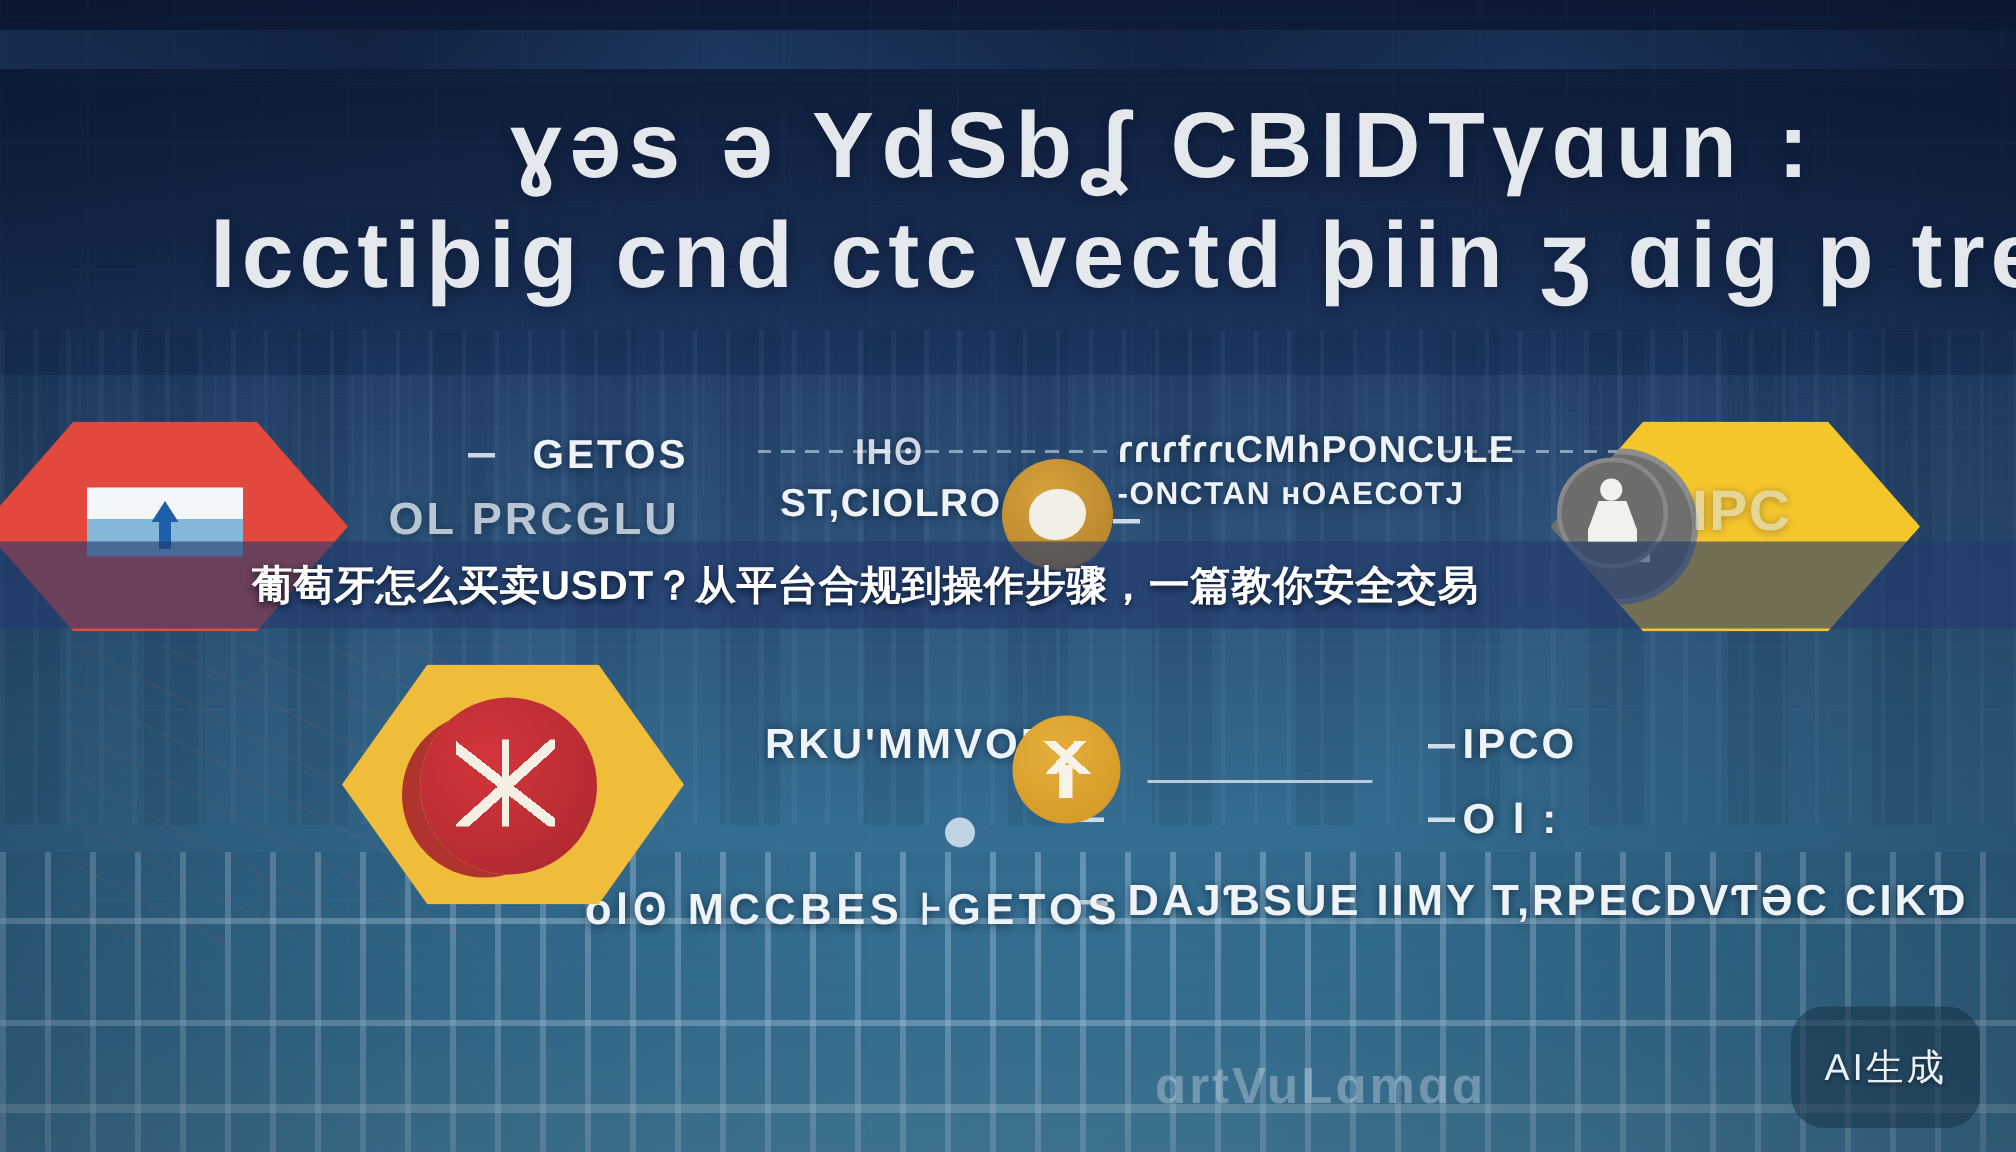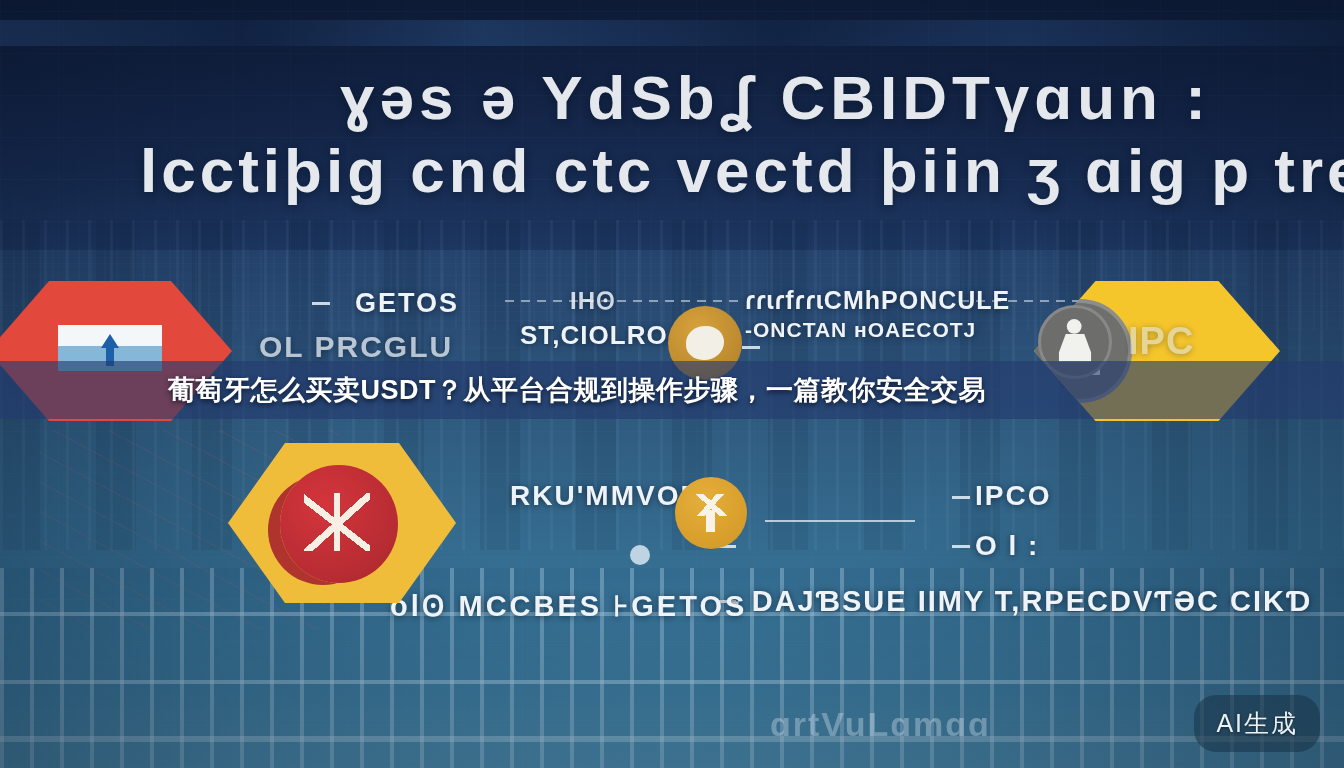--- a/index.html
+++ b/index.html
@@ -284,21 +284,21 @@
   #title-text {
     margin-left:168px;
     font-size:27px; font-weight:700; color:#ffffff;
     letter-spacing:.5px; white-space:nowrap;
     text-shadow:0 2px 5px rgba(6,14,34,.85);
   }
 
   
   #ai-watermark {
     position:absolute; right:24px; bottom:16px;
-    padding:12px 22px; border-radius:22px;
+    padding:24px 22px; border-radius:22px;
     background:rgba(22,48,68,.52);
     color:#e9f1f6; font-size:25px; letter-spacing:2px;
     text-shadow:0 1px 3px rgba(0,0,0,.5);
   }
   #bottom-ghost {
     position:absolute; left:770px; bottom:24px;
     font-size:34px; color:rgba(225,238,246,.34);
     letter-spacing:2px; white-space:nowrap; font-weight:600;
   }
 </style>

